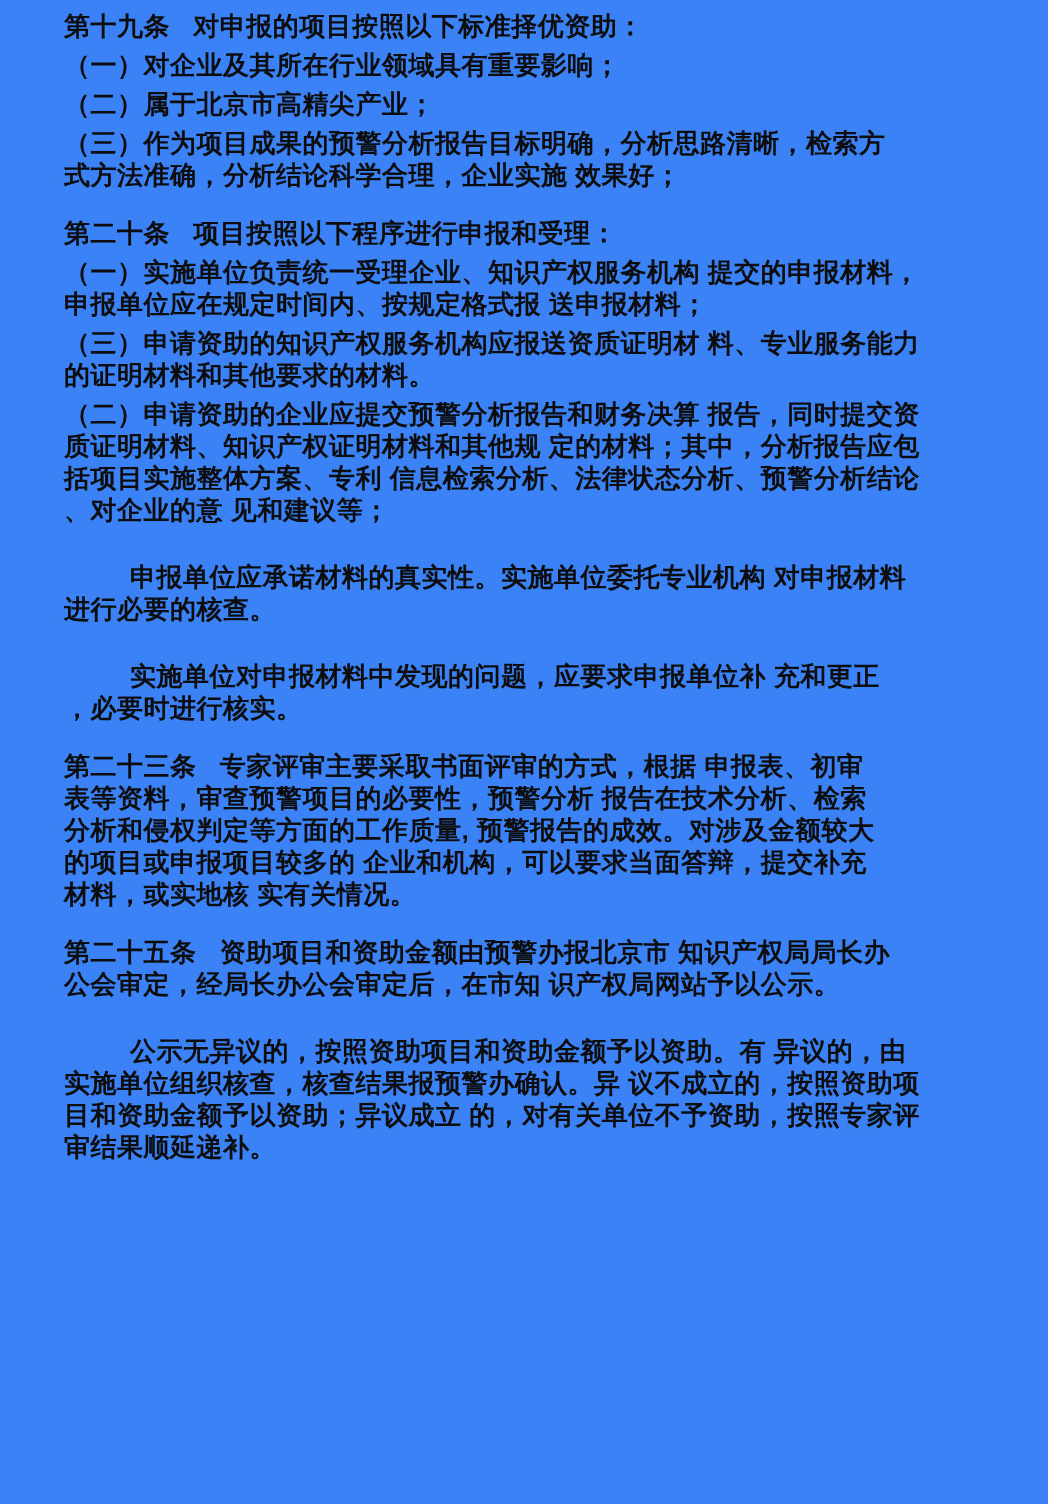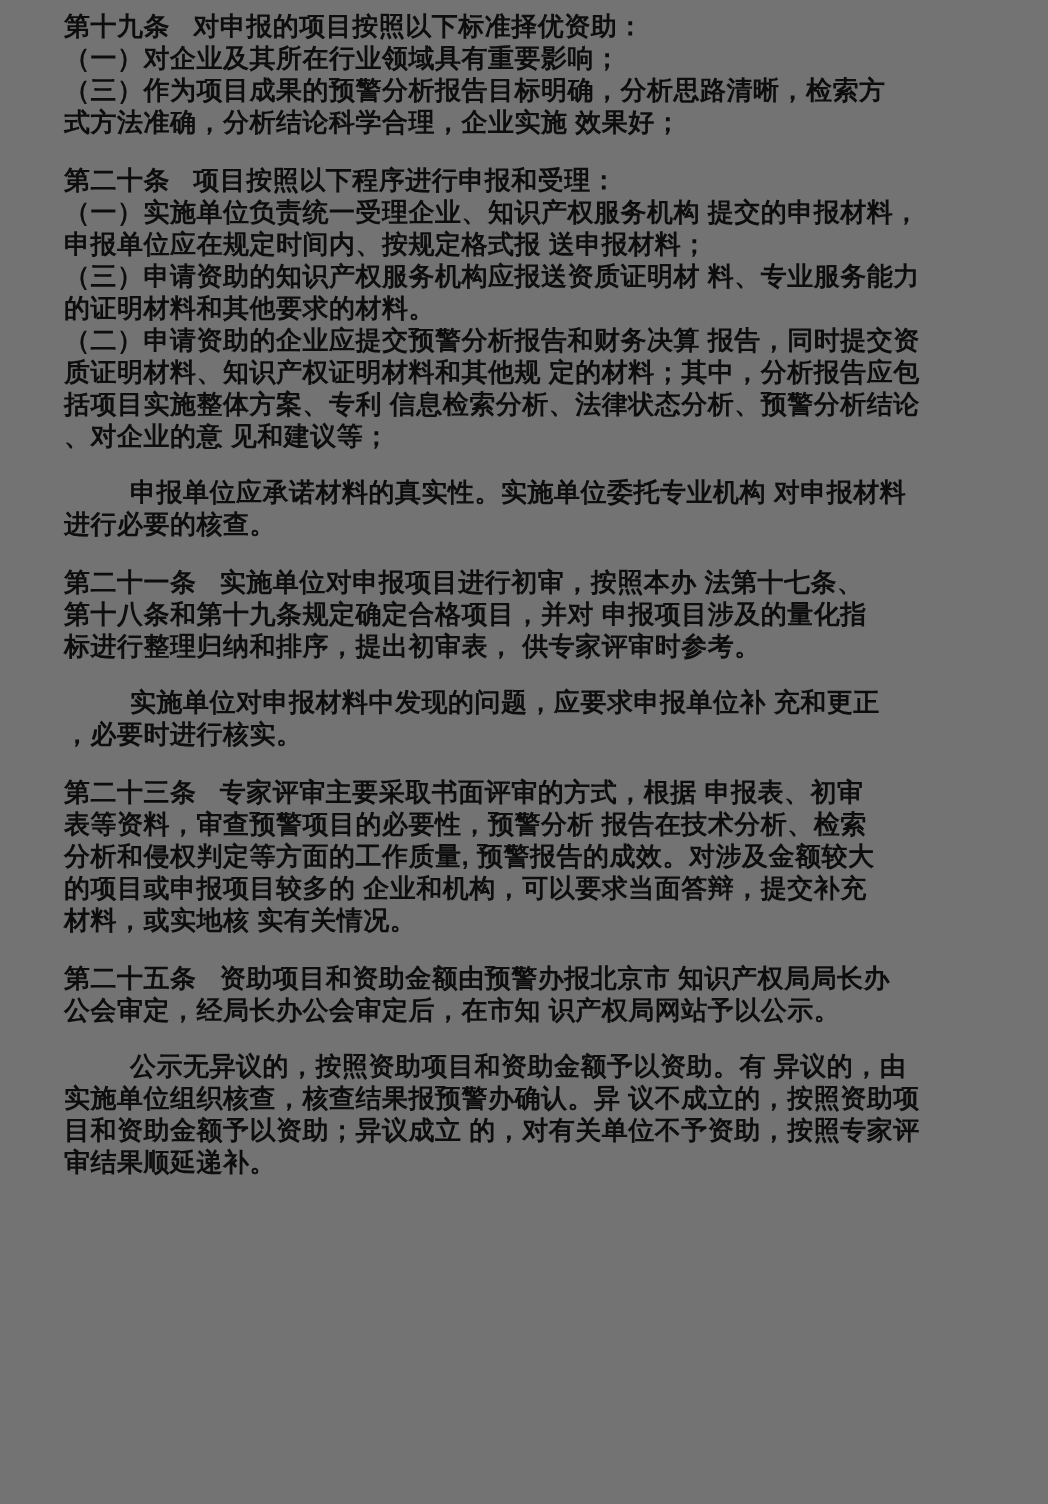--- a/index.html
+++ b/index.html
@@ -6,65 +6,63 @@
   html, body {
     margin: 0;
     padding: 0;
     background: #ffffff;
   }
   .page {
     position: relative;
     width: 1048px;
     height: 1504px;
     box-sizing: border-box;
-    background: #737373;
+    background: #3b82f6;
     padding: 8px 30px 16px 64px;
     overflow: hidden;
     font-family: "Liberation Sans", "DejaVu Sans", sans-serif;
   }
   .para {
     margin: 0;
     font-size: 26px;
     line-height: 32px;
     font-weight: 700;
     color: #0d0d0d;
     white-space: pre-wrap;
     word-break: break-all;
     letter-spacing: 0.5px;
   }
   .article { margin-top: 26px; }
   .article.first { margin-top: 2px; }
-  .item { margin-top: 0; }
+  .item { margin-top: 7px; }
   .indent {
-    margin-top: 24px;
+    margin-top: 35px;
     text-indent: 66px;
   }
 </style>
 </head>
 <body>
 
 <div class="page">
   <p class="para article first">第十九条   对申报的项目按照以下标准择优资助：</p>
   <p class="para item">（一）对企业及其所在行业领域具有重要影响；</p>
+  <p class="para item">（二）属于北京市高精尖产业；</p>
   <p class="para item">（三）作为项目成果的预警分析报告目标明确，分析思路清晰，检索方
 式方法准确，分析结论科学合理，企业实施 效果好；</p>
   <p class="para article">第二十条   项目按照以下程序进行申报和受理：</p>
   <p class="para item">（一）实施单位负责统一受理企业、知识产权服务机构 提交的申报材料，
 申报单位应在规定时间内、按规定格式报 送申报材料；</p>
   <p class="para item">（三）申请资助的知识产权服务机构应报送资质证明材 料、专业服务能力
 的证明材料和其他要求的材料。</p>
   <p class="para item">（二）申请资助的企业应提交预警分析报告和财务决算 报告，同时提交资
 质证明材料、知识产权证明材料和其他规 定的材料；其中，分析报告应包
 括项目实施整体方案、专利 信息检索分析、法律状态分析、预警分析结论
 、对企业的意 见和建议等；</p>
   <p class="para indent">申报单位应承诺材料的真实性。实施单位委托专业机构 对申报材料
 进行必要的核查。</p>
-  <p class="para article">第二十一条   实施单位对申报项目进行初审，按照本办 法第十七条、
-第十八条和第十九条规定确定合格项目，并对 申报项目涉及的量化指
-标进行整理归纳和排序，提出初审表， 供专家评审时参考。</p>
   <p class="para indent">实施单位对申报材料中发现的问题，应要求申报单位补 充和更正
 ，必要时进行核实。</p>
   <p class="para article">第二十三条   专家评审主要采取书面评审的方式，根据 申报表、初审
 表等资料，审查预警项目的必要性，预警分析 报告在技术分析、检索
 分析和侵权判定等方面的工作质量, 预警报告的成效。对涉及金额较大
 的项目或申报项目较多的 企业和机构，可以要求当面答辩，提交补充
 材料，或实地核 实有关情况。</p>
   <p class="para article">第二十五条   资助项目和资助金额由预警办报北京市 知识产权局局长办
 公会审定，经局长办公会审定后，在市知 识产权局网站予以公示。</p>
   <p class="para indent">公示无异议的，按照资助项目和资助金额予以资助。有 异议的，由

